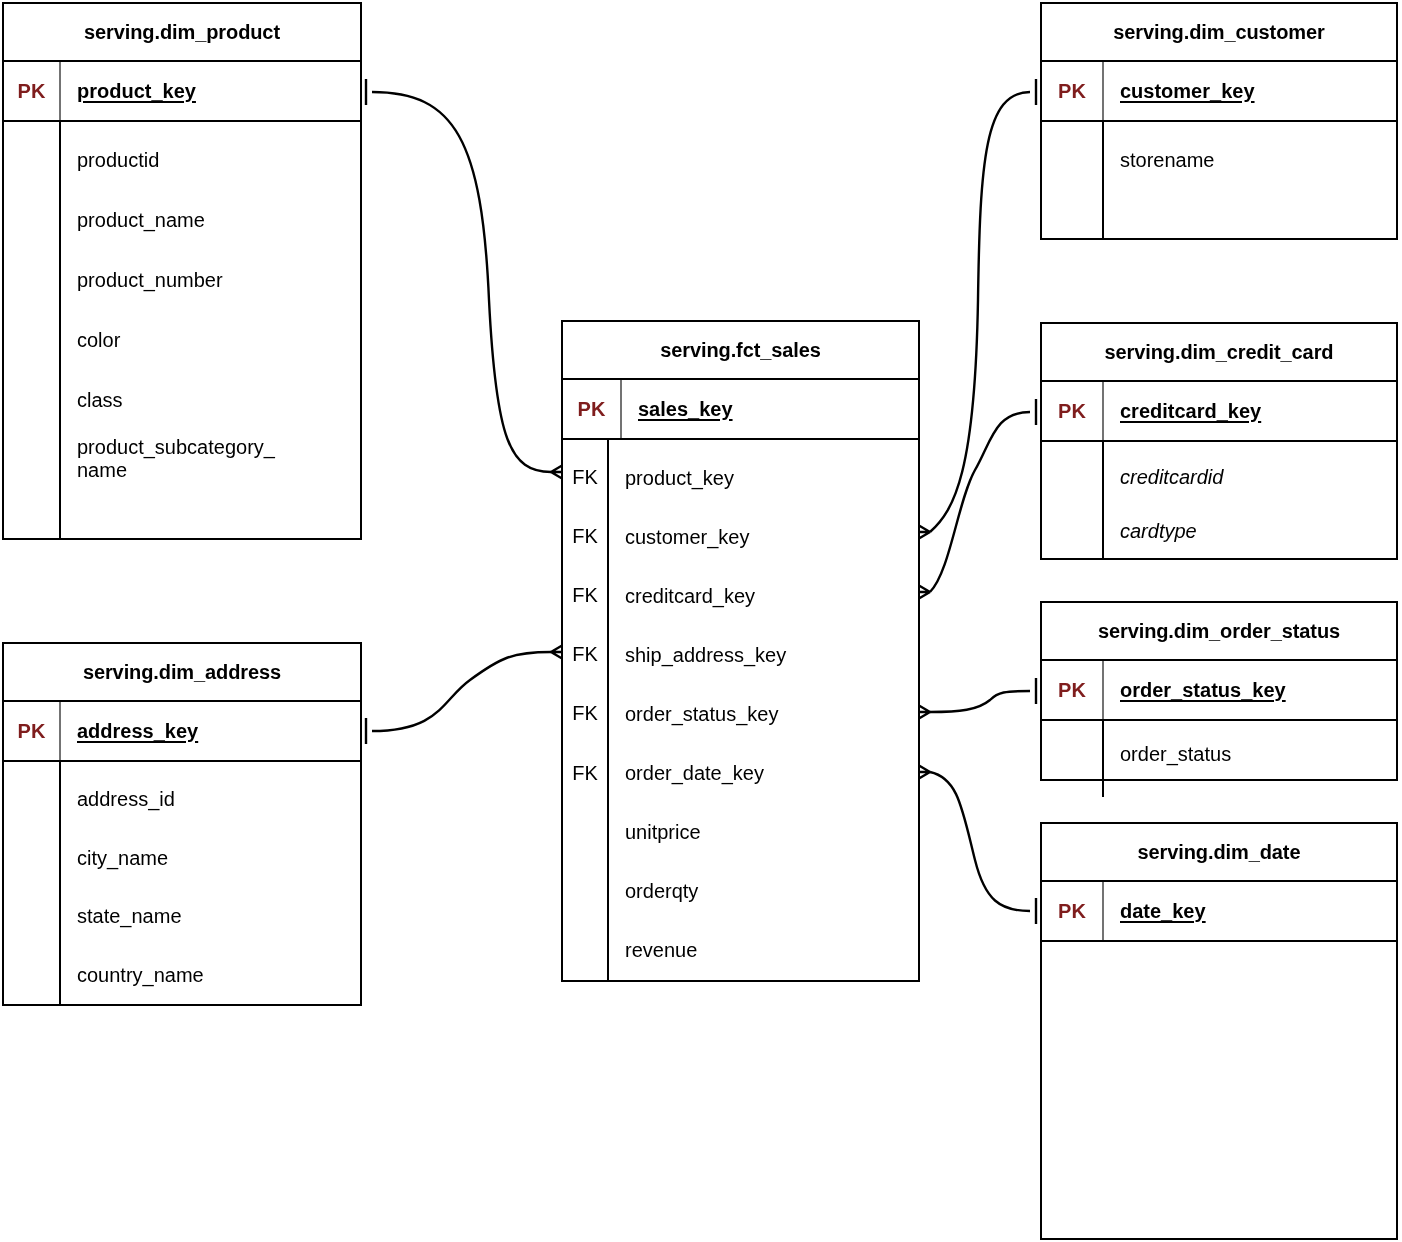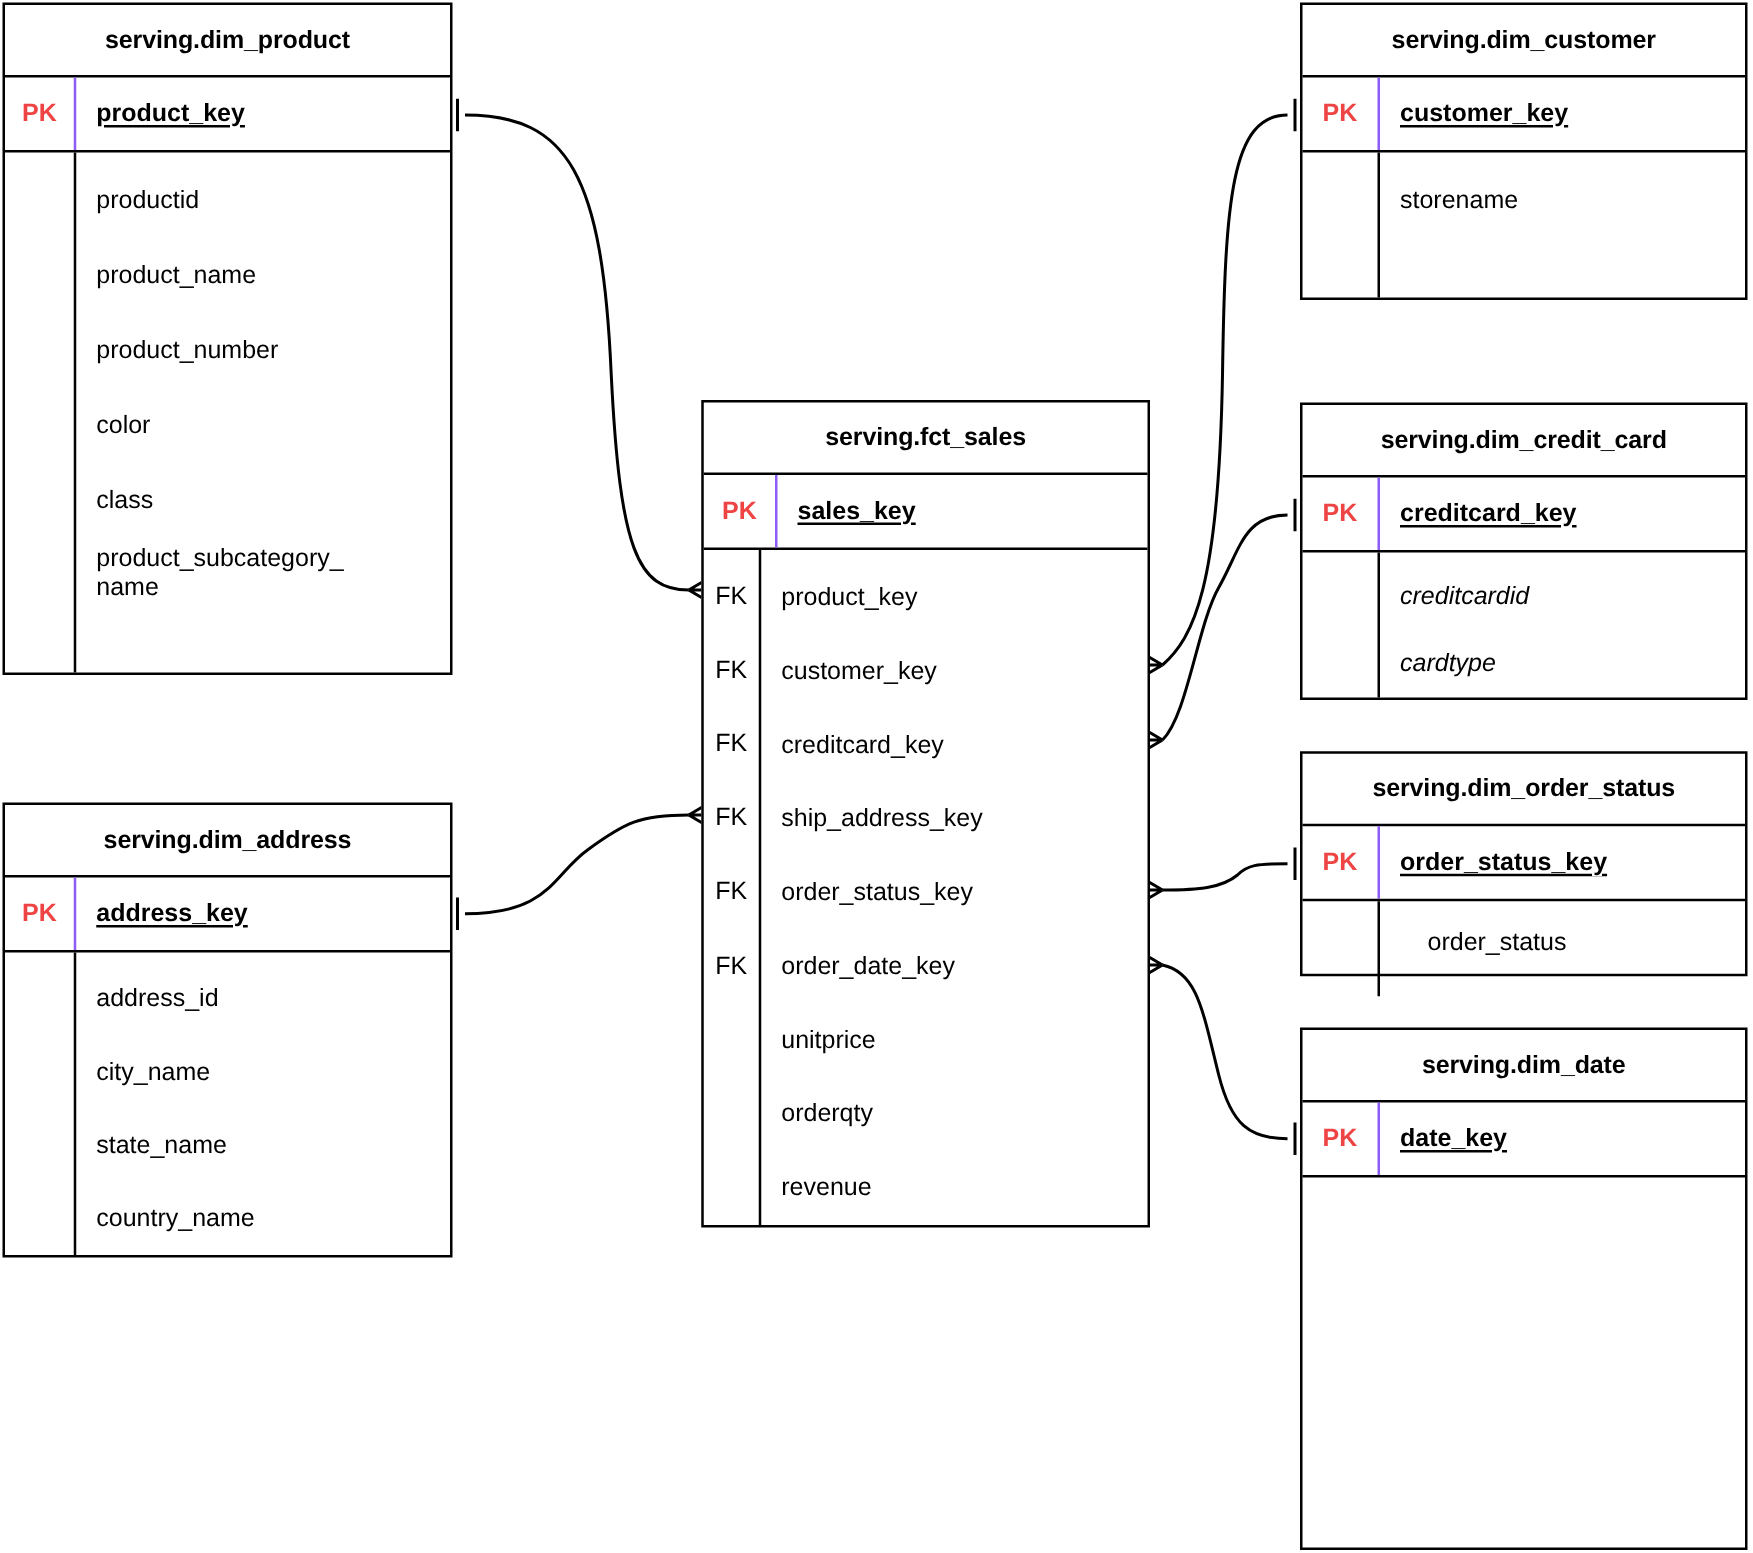--- a/index.html
+++ b/index.html
@@ -41,22 +41,22 @@
     border-bottom: 2px solid #000000;
   }
   .keycol {
     box-sizing: border-box;
     flex: 0 0 auto;
     display: flex;
     align-items: center;
     justify-content: center;
     font-weight: bold;
     font-size: 20px;
-    color: #ef4444;
-    border-right: 2px solid #8b5cf6;
+    color: #7f1d1d;
+    border-right: 2px solid #737373;
   }
   .namecol {
     box-sizing: border-box;
     flex: 1 1 auto;
     display: flex;
     align-items: center;
     padding-left: 16px;
     font-weight: bold;
     font-size: 20px;
     color: #000000;
@@ -274,21 +274,21 @@
   </div>
 
   <div class="entity" style="left:1040px; top:601px; width:358px; height:180px;">
     <div class="ent-title" style="height:58px;">serving.dim_order_status</div>
     <div class="ent-pkrow" style="height:60px;">
       <div class="keycol" style="width:62px;">PK</div>
       <div class="namecol">
         <span class="pk-name">order_status_key</span>
       </div>
     </div>
-    <div class="ent-body" style="height:76px;gap:22px;">
+    <div class="ent-body" style="height:76px;">
       <div class="body-keycol" style="width:62px;"></div>
       <div class="body-namecol">
         <div class="attr" style="height:50px;">order_status</div>
       </div>
     </div>
   </div>
 
   <div class="entity" style="left:1040px; top:822px; width:358px; height:418px;">
     <div class="ent-title" style="height:58px;">serving.dim_date</div>
     <div class="ent-pkrow" style="height:60px;">

